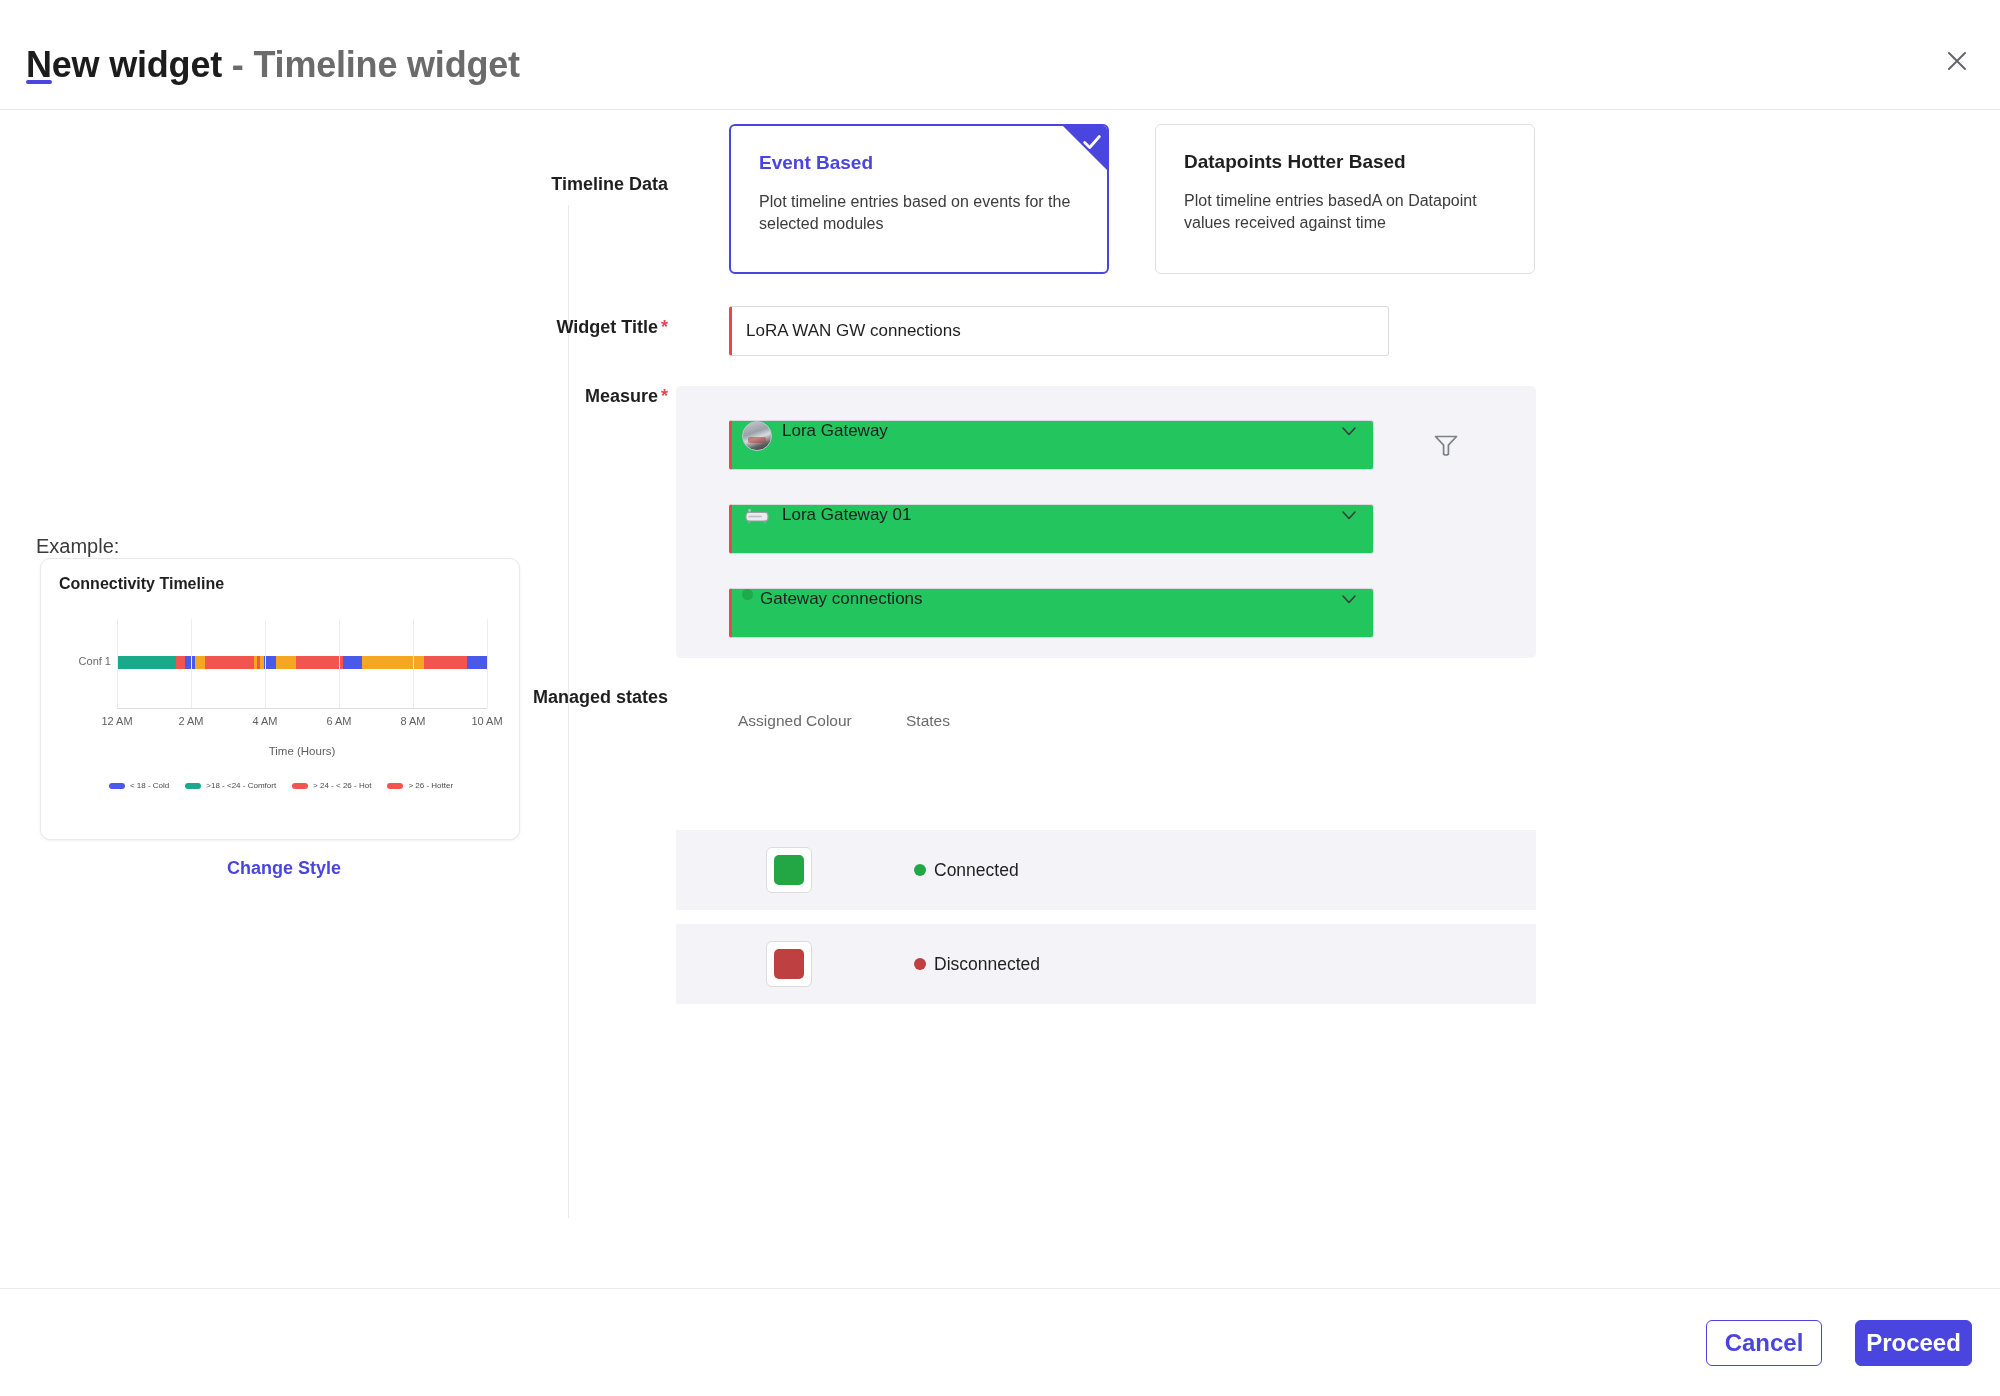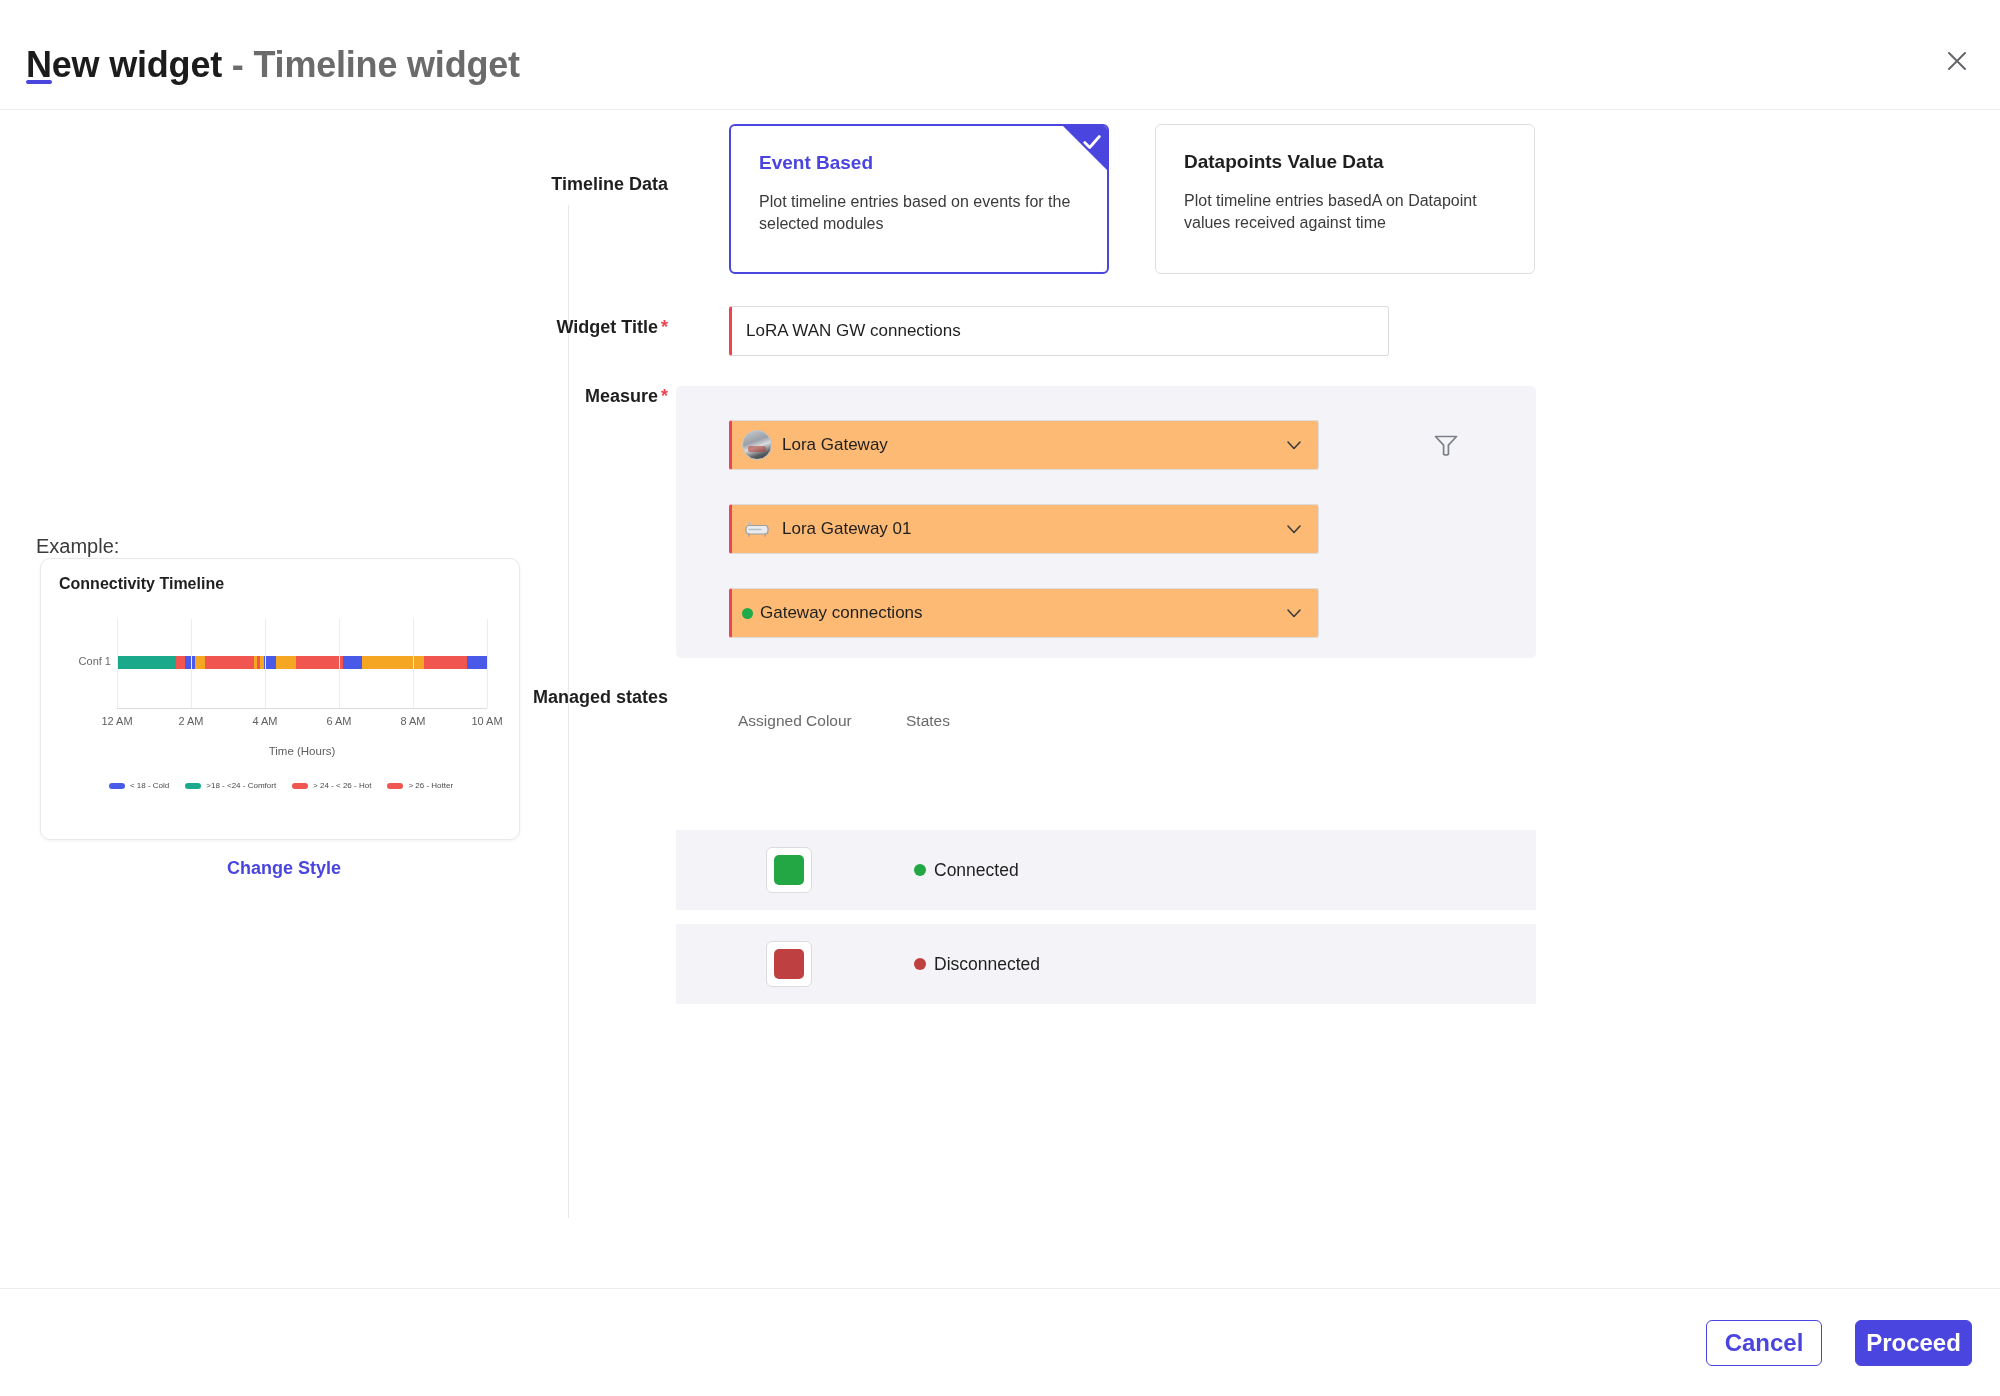--- a/index.html
+++ b/index.html
@@ -142,23 +142,23 @@
   }
 
   
   .measure-panel {
     position: absolute; left: 108px; top: 276px;
     width: 860px; height: 272px;
     background: #f4f4f8; border-radius: 5px;
   }
   .select-row {
     position: absolute; left: 53px;
-    width: 590px; height: 50px;
-    background: #fdba74; border: 1px solid #dcdcdf; border-left: 3px solid #ef4352;
-    border-radius: 3px; display: flex; align-items: center;
+    width: 645px; height: 50px;
+    background: #22c55e; border: 1px solid #dcdcdf; border-left: 3px solid #ef4352;
+    border-radius: 3px; display: flex; 
     padding: 0 14px 0 10px; cursor: pointer;
   }
   .select-row:nth-of-type(1) { top: 34px; }
   .avatar-photo {
     width: 30px; height: 30px; border-radius: 50%; flex: 0 0 auto;
     background: linear-gradient(160deg,#c9ccd0 0%,#9ba1a8 38%,#d9dce0 55%,#5d6166 78%,#2e3135 100%);
     border: 1px solid #c2c6cb; overflow: hidden; position: relative;
   }
   .avatar-photo::after {
     content:""; position:absolute; left:18%; top:52%; width:64%; height:22%;
@@ -317,21 +317,21 @@
       <div class="cards">
         <div class="card selected">
           <div class="card-title">Event Based</div>
           <div class="card-desc">Plot timeline entries based on events for the selected modules</div>
           <div class="ribbon"></div>
           <svg class="ribbon-check" viewBox="0 0 24 24">
             <path d="M4 12.5 L9.5 18 L20 6" stroke="#ffffff" stroke-width="3" fill="none" stroke-linecap="round" stroke-linejoin="round"></path>
           </svg>
         </div>
         <div class="card">
-          <div class="card-title">Datapoints Value Data</div>
+          <div class="card-title">Datapoints Hotter Based</div>
           <div class="card-desc">Plot timeline entries basedA on Datapoint values received against time</div>
         </div>
       </div>
 
       <div class="field-label" style="left:-150px; top:207px; width:250px;">
         <span>Widget Title</span><span class="req">*</span>
       </div>
       <div class="text-input">LoRA WAN GW connections</div>
 
       <div class="field-label" style="left:-150px; top:276px; width:250px;">

